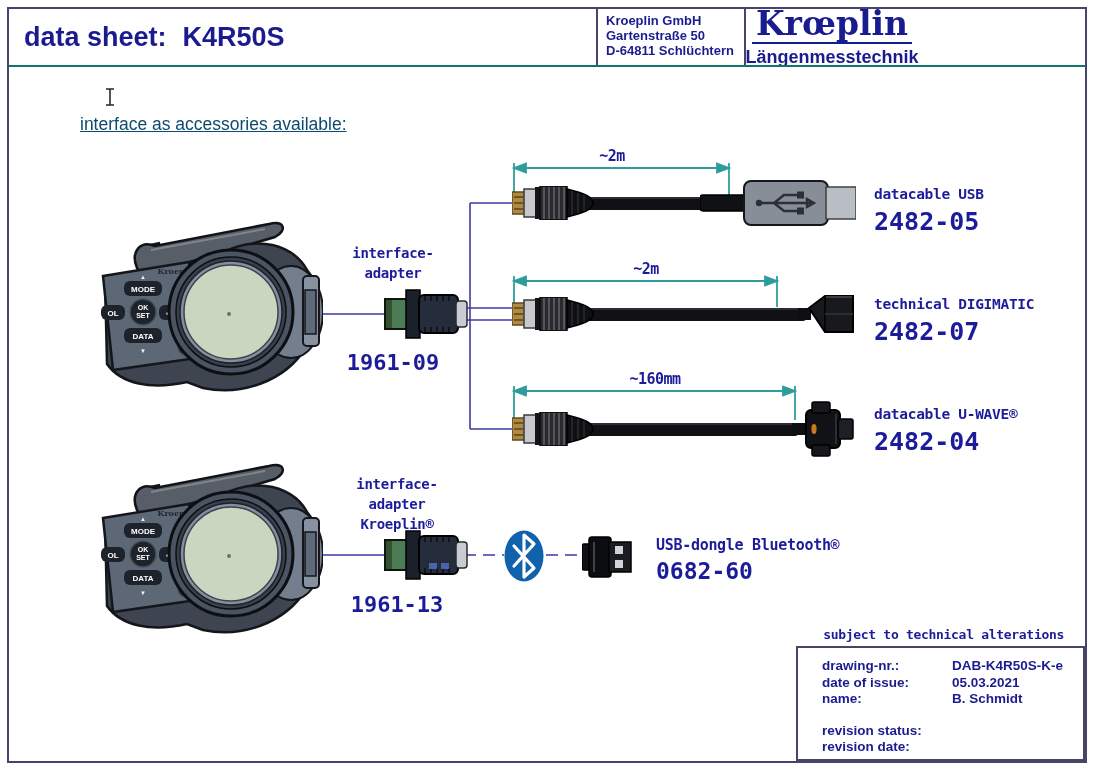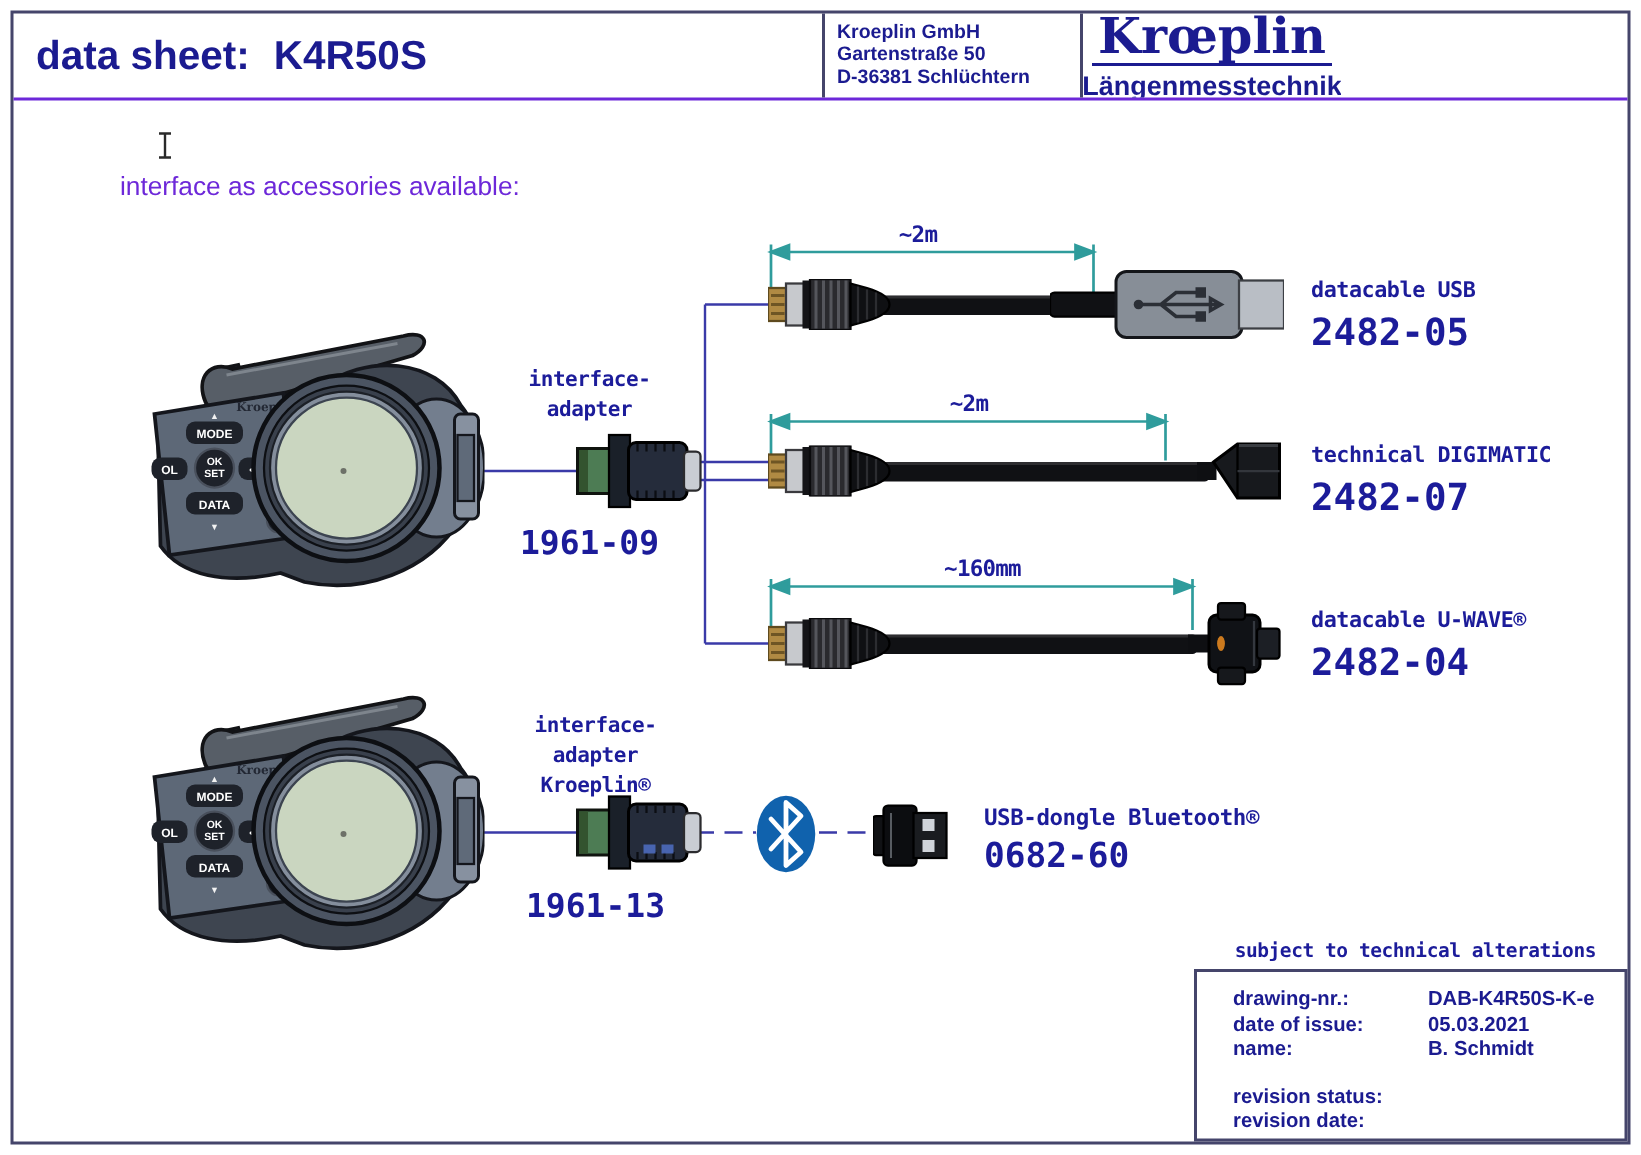--- a/index.html
+++ b/index.html
@@ -1,38 +1,38 @@
 <!DOCTYPE html>
 <html><head>
 <meta charset="utf-8">
 <style>
   html,body{margin:0;padding:0;background:#fff;}
   #page{position:relative;width:1094px;height:770px;background:#fff;overflow:hidden;
         font-family:"Liberation Sans",sans-serif;}
   #frame{position:absolute;left:7px;top:7px;right:7px;bottom:7px;border:2px solid #45456b;}
   
-  #header{position:absolute;left:9px;top:9px;right:9px;height:56px;border-bottom:2px solid #6d28d9;
-          display:grid;grid-template-columns:1fr 148px 174px 167px;gap:24px;}
+  #header{position:absolute;left:9px;top:9px;right:9px;height:56px;border-bottom:2px solid #0f766e;
+          display:grid;grid-template-columns:1fr 148px 174px 167px;}
   .hcell{border-left:2px solid #45456b;overflow:hidden;}
   .hcell:first-child{border-left:none;}
   #title-cell{display:flex;align-items:center;padding-left:15px;}
   .title-txt{font-size:27px;font-weight:bold;color:#1b1b90;letter-spacing:0px;}
   .title-val{margin-left:16px;}
   .addr{padding:4px 0 0 8px;font-size:13px;font-weight:bold;color:#1b1b90;line-height:15px;}
   .addr div{white-space:nowrap;}
   .contact{padding:2px 0 0 7px;font-size:12.5px;font-weight:bold;color:#1b1b90;line-height:13.5px;}
   .contact div{white-space:nowrap;}
   #logo-cell{display:flex;flex-direction:column;align-items:center;justify-content:center;padding:0 6px;}
   #logo-brand{font-family:"DejaVu Serif",serif;font-weight:bold;font-size:33px;color:#1b1b90;
               line-height:34px;border-bottom:2px solid #1b1b90;padding:0 3px 1px 3px;width:100%;text-align:center;box-sizing:border-box;}
   #logo-tag{font-size:18px;font-weight:bold;color:#1b1b90;margin-top:3px;}
   
   .tech{font-family:"DejaVu Sans Mono",monospace;font-weight:bold;color:#1c1c9a;}
   .abs{position:absolute;}
-  .intro{font-size:17.5px;color:#6d28d9;}
+  .intro{font-size:17.5px;color:#0c4a6e;text-decoration:underline;}
   .cable-name{font-size:14.5px;letter-spacing:-0.3px;white-space:nowrap;}
   .cable-code{font-size:25px;letter-spacing:0px;white-space:nowrap;}
   .adp-label{font-size:14px;line-height:20px;text-align:center;letter-spacing:-0.3px;}
   .adp-code{font-size:22px;text-align:center;}
   .dim-label{font-size:15px;letter-spacing:-0.5px;text-align:center;}
   .note{font-size:13px;letter-spacing:-0.3px;text-align:right;white-space:nowrap;}
   .cable-bar{position:absolute;height:13px;background:#101114;border-radius:3px;
              box-shadow:inset 0 2px 0 rgba(255,255,255,0.12);}
   
   #infobox{position:absolute;left:796px;top:646px;right:9px;bottom:9px;border:2px solid #45456b;
@@ -159,21 +159,21 @@
   <div id="frame"></div>
 
   <div id="header">
     <div class="hcell" id="title-cell">
       <span class="title-txt">data sheet:</span>
       <span class="title-txt title-val">K4R50S</span>
     </div>
     <div class="hcell addr">
       <div>Kroeplin GmbH</div>
       <div>Gartenstraße 50</div>
-      <div>D-36381 Schlüchtern</div>
+      <div>D-64811 Schlüchtern</div>
     </div>
     <div class="hcell" id="logo-cell">
       <div id="logo-brand">Krœplin</div>
       <div id="logo-tag">Längenmesstechnik</div>
     </div>
   </div>
 
   <svg class="abs" style="left:104px;top:88px;" width="12" height="18">
     <path d="M2,1 H10 M6,1 V17 M2,17 H10" stroke="#2a2a2a" stroke-width="1.6" fill="none"></path>
   </svg>

